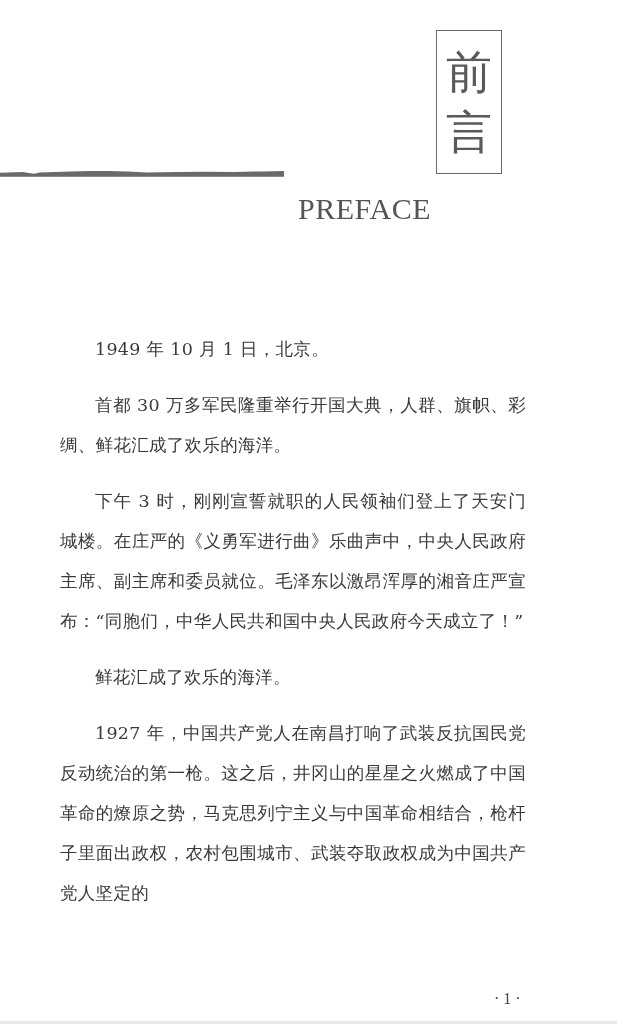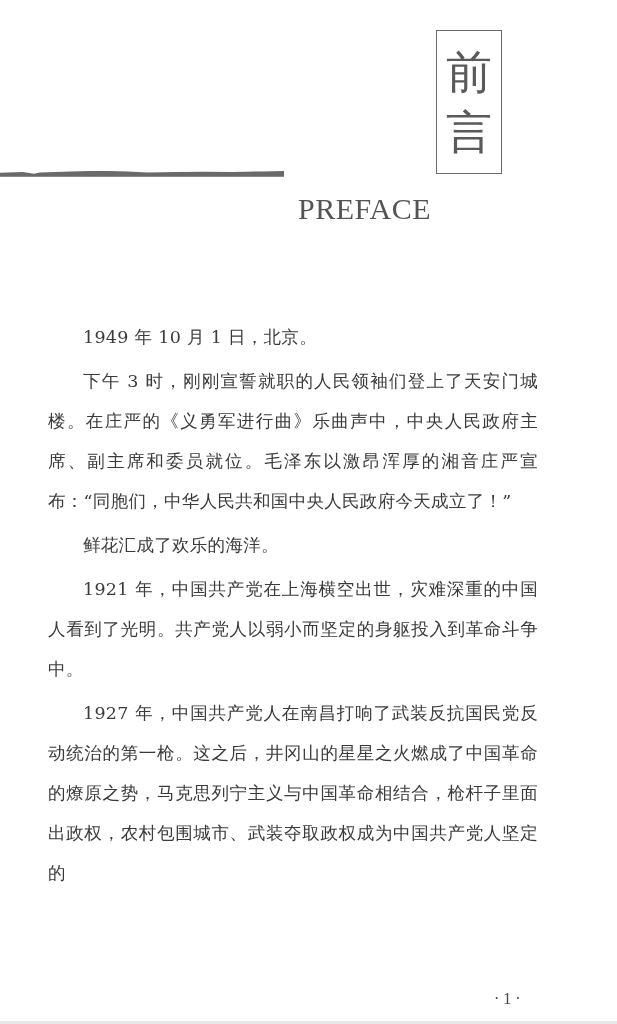--- a/index.html
+++ b/index.html
@@ -22,41 +22,41 @@
     border: 1.5px solid #6a6a6a; box-sizing: border-box;
     display: flex; flex-direction: column; align-items: center; justify-content: center;
   }
   .title-box span {
     font-family: "DejaVu Serif", serif; font-size: 46px; line-height: 60px; color: #5a5a5a; font-weight: 300;
   }
   .body-text {
     position: absolute; left: 44px; top: 313px; width: 498px;
     font-size: 17.5px; line-height: 40px; text-align: justify; letter-spacing: 0.3px;
   }
-  .body-text p { margin: 4px; text-indent: 2em; }
+  .body-text p { margin: 16px; text-indent: 2em; }
   .page-num {
     position: absolute; left: 494px; top: 990px; font-size: 16px; color: #444;
     font-family: "Liberation Serif", serif;
   }
   .bottom-edge { position: absolute; left: 0; top: 1021px; width: 617px; height: 3px; background: #e8e8e8; }
 </style>
 </head>
 <body>
 
 <div class="header">
   <div class="brush-rule"></div>
   <div class="preface-en">PREFACE</div>
   <div class="title-box">
     <span>前</span>
     <span>言</span>
   </div>
 </div>
 
 <div class="body-text">
   <p>1949 年 10 月 1 日，北京。</p>
+  <p>首都 30 万多军民隆重举行开国大典，人群、旗帜、彩绸、鲜花汇成了欢乐的海洋。</p>
   <p>下午 3 时，刚刚宣誓就职的人民领袖们登上了天安门城楼。在庄严的《义勇军进行曲》乐曲声中，中央人民政府主席、副主席和委员就位。毛泽东以激昂浑厚的湘音庄严宣布：“同胞们，中华人民共和国中央人民政府今天成立了！”</p>
   <p>鲜花汇成了欢乐的海洋。</p>
-  <p>1921 年，中国共产党在上海横空出世，灾难深重的中国人看到了光明。共产党人以弱小而坚定的身躯投入到革命斗争中。</p>
   <p>1927 年，中国共产党人在南昌打响了武装反抗国民党反动统治的第一枪。这之后，井冈山的星星之火燃成了中国革命的燎原之势，马克思列宁主义与中国革命相结合，枪杆子里面出政权，农村包围城市、武装夺取政权成为中国共产党人坚定的</p>
 </div>
 
 <div class="page-num">· 1 ·</div>
 <div class="bottom-edge"></div>
 
 </body></html>

